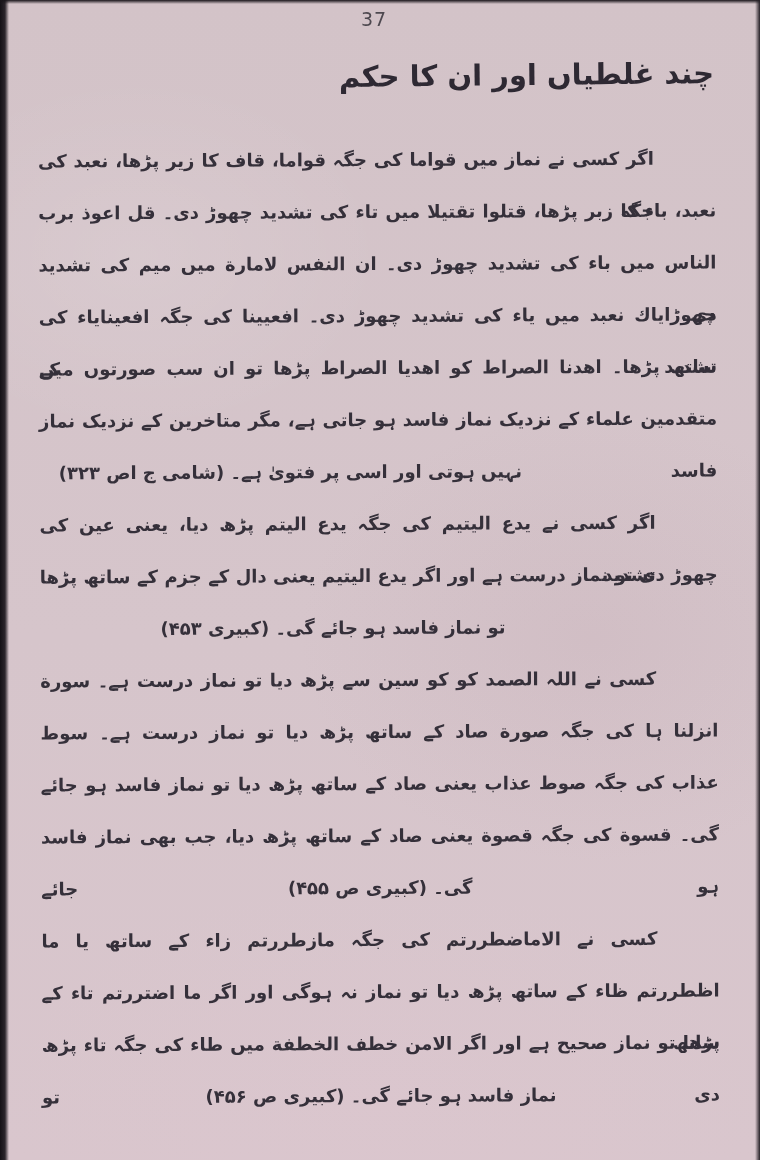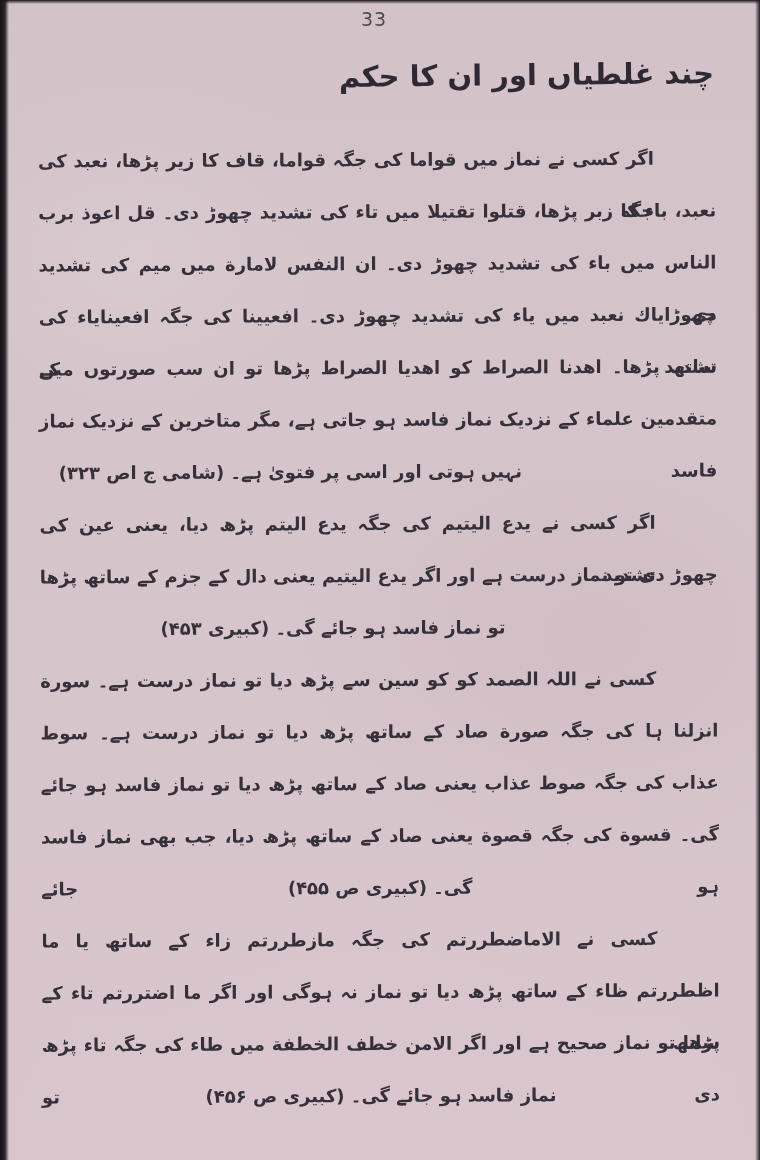--- a/index.html
+++ b/index.html
@@ -42,21 +42,21 @@
   .shift-l1{position:relative;left:-88px;}
   .shift-l2{position:relative;left:-46px;}
 </style>
 </head>
 <body>
 
 <div class="edge-left"></div>
 <div class="edge-top"></div>
 <div class="edge-right"></div>
 
-<div class="page-number">33</div>
+<div class="page-number">37</div>
 
 <div class="heading">چند غلطیاں اور ان کا حکم</div>
 
 <div class="body-text">
 
   <div>
     <div class="line indent">اگر کسی نے نماز میں قواما کی جگہ قواما، قاف کا زیر پڑھا، نعبد کی جگہ</div>
     <div class="line">نعبد، باء کا زبر پڑھا، قتلوا تقتیلا میں تاء کی تشدید چھوڑ دی۔ قل اعوذ برب</div>
     <div class="line">الناس میں باء کی تشدید چھوڑ دی۔ ان النفس لامارة میں میم کی تشدید چھوڑ</div>
     <div class="line">دی۔ ایاك نعبد میں یاء کی تشدید چھوڑ دی۔ افعیینا کی جگہ افعینایاء کی تشدید کے</div>

